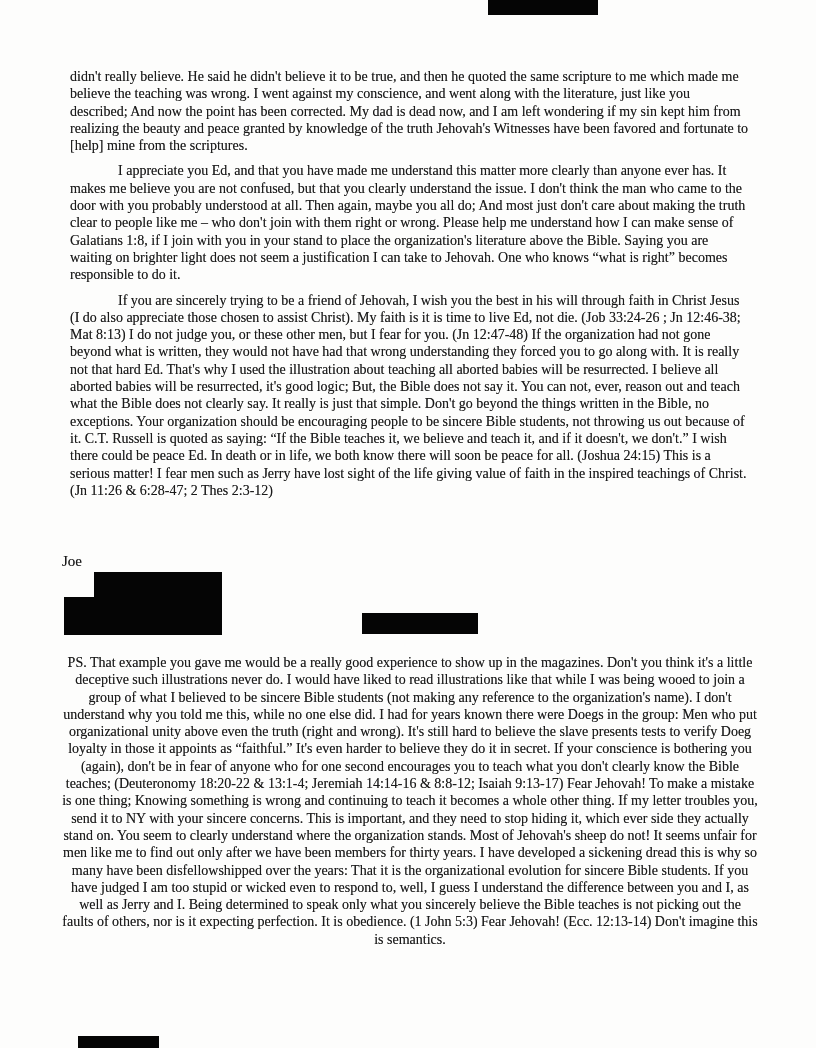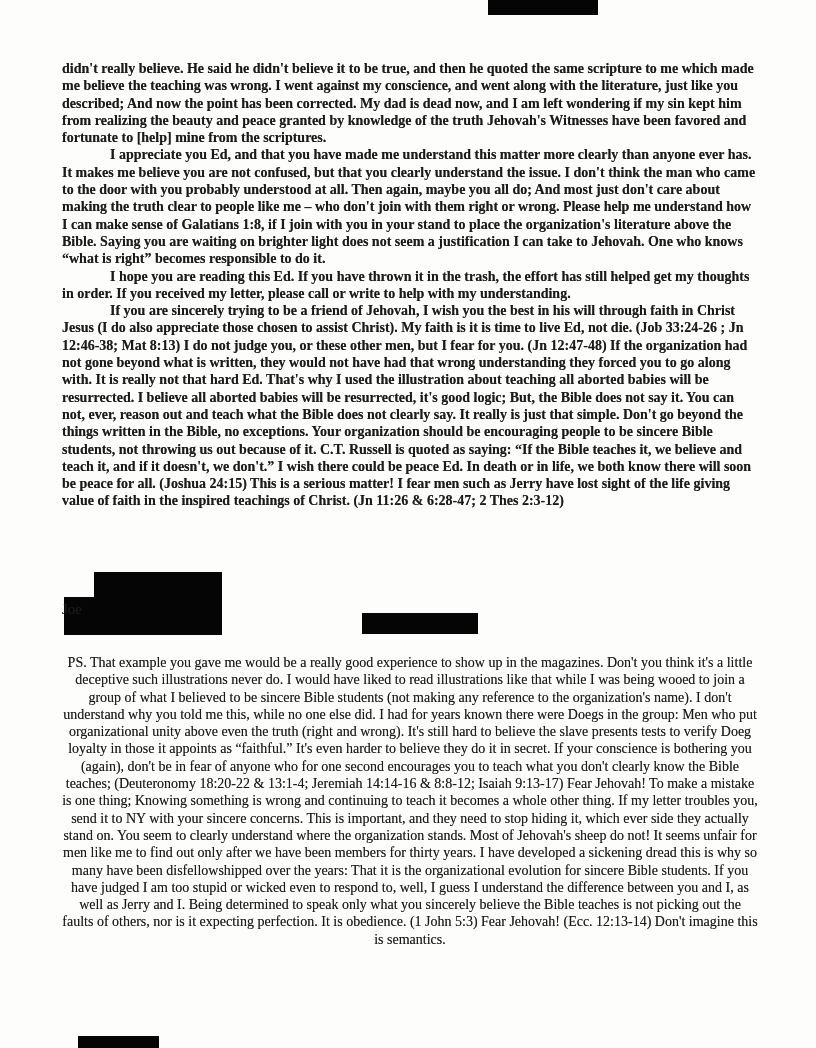--- a/index.html
+++ b/index.html
@@ -19,31 +19,30 @@
   .body-text {
     position: absolute;
     left: 62px;
     top: 60px;
     width: 696px;
     font-size: 14px;
     line-height: 17.3px;
     text-shadow: 0 0 0.5px rgba(25,25,25,0.55);
   }
   .body-text p {
-    margin: 0;
+    margin: 8px;
     padding: 0;
-    font-weight: bold;
   }
   .body-text p.ind {
     text-indent: 48px;
   }
   .signature-line {
     position: absolute;
     left: 62px;
-    top: 600px;
+    top: 552px;
     font-size: 15px;
     line-height: 18px;
     text-shadow: 0 0 0.5px rgba(25,25,25,0.55);
   }
   .ps-text {
     position: absolute;
     left: 62px;
     top: 654px;
     width: 696px;
     font-size: 14px;
@@ -69,21 +68,20 @@
 
   <div class="redaction top-right"></div>
   <div class="redaction sig-main"></div>
   <div class="redaction sig-ext"></div>
   <div class="redaction mid-right"></div>
   <div class="redaction bottom-left"></div>
 
   <div class="body-text">
     <p>didn't really believe. He said he didn't believe it to be true, and then he quoted the same scripture to me which made me believe the teaching was wrong. I went against my conscience, and went along with the literature, just like you described; And now the point has been corrected. My dad is dead now, and I am left wondering if my sin kept him from realizing the beauty and peace granted by knowledge of the truth Jehovah's Witnesses have been favored and fortunate to [help] mine from the scriptures.</p>
     <p class="ind">I appreciate you Ed, and that you have made me understand this matter more clearly than anyone ever has. It makes me believe you are not confused, but that you clearly understand the issue. I don't think the man who came to the door with you probably understood at all. Then again, maybe you all do; And most just don't care about making the truth clear to people like me – who don't join with them right or wrong. Please help me understand how I can make sense of Galatians 1:8, if I join with you in your stand to place the organization's literature above the Bible. Saying you are waiting on brighter light does not seem a justification I can take to Jehovah. One who knows “what is right” becomes responsible to do it.</p>
-    <p class="ind">I hope you are reading this Ed. If you have thrown it in the trash, the effort has still helped get my thoughts in order. If you received my letter, please call or write to help with my understanding.</p>
     <p class="ind">If you are sincerely trying to be a friend of Jehovah, I wish you the best in his will through faith in Christ Jesus (I do also appreciate those chosen to assist Christ). My faith is it is time to live Ed, not die. (Job 33:24-26 ; Jn 12:46-38; Mat 8:13) I do not judge you, or these other men, but I fear for you. (Jn 12:47-48) If the organization had not gone beyond what is written, they would not have had that wrong understanding they forced you to go along with. It is really not that hard Ed. That's why I used the illustration about teaching all aborted babies will be resurrected. I believe all aborted babies will be resurrected, it's good logic; But, the Bible does not say it. You can not, ever, reason out and teach what the Bible does not clearly say. It really is just that simple. Don't go beyond the things written in the Bible, no exceptions. Your organization should be encouraging people to be sincere Bible students, not throwing us out because of it. C.T. Russell is quoted as saying: “If the Bible teaches it, we believe and teach it, and if it doesn't, we don't.” I wish there could be peace Ed. In death or in life, we both know there will soon be peace for all. (Joshua 24:15) This is a serious matter! I fear men such as Jerry have lost sight of the life giving value of faith in the inspired teachings of Christ. (Jn 11:26 &amp; 6:28-47; 2 Thes 2:3-12)</p>
   </div>
 
   <div class="signature-line">
     <span>Joe</span>
   </div>
 
   <div class="ps-text">
     <p>PS. That example you gave me would be a really good experience to show up in the magazines. Don't you think it's a little deceptive such illustrations never do. I would have liked to read illustrations like that while I was being wooed to join a group of what I believed to be sincere Bible students (not making any reference to the organization's name). I don't understand why you told me this, while no one else did. I had for years known there were Doegs in the group: Men who put organizational unity above even the truth (right and wrong). It's still hard to believe the slave presents tests to verify Doeg loyalty in those it appoints as “faithful.” It's even harder to believe they do it in secret. If your conscience is bothering you (again), don't be in fear of anyone who for one second encourages you to teach what you don't clearly know the Bible teaches; (Deuteronomy 18:20-22 &amp; 13:1-4; Jeremiah 14:14-16 &amp; 8:8-12; Isaiah 9:13-17) Fear Jehovah! To make a mistake is one thing; Knowing something is wrong and continuing to teach it becomes a whole other thing. If my letter troubles you, send it to NY with your sincere concerns. This is important, and they need to stop hiding it, which ever side they actually stand on. You seem to clearly understand where the organization stands. Most of Jehovah's sheep do not! It seems unfair for men like me to find out only after we have been members for thirty years. I have developed a sickening dread this is why so many have been disfellowshipped over the years: That it is the organizational evolution for sincere Bible students. If you have judged I am too stupid or wicked even to respond to, well, I guess I understand the difference between you and I, as well as Jerry and I. Being determined to speak only what you sincerely believe the Bible teaches is not picking out the faults of others, nor is it expecting perfection. It is obedience. (1 John 5:3) Fear Jehovah! (Ecc. 12:13-14) Don't imagine this is semantics.</p>
   </div>

